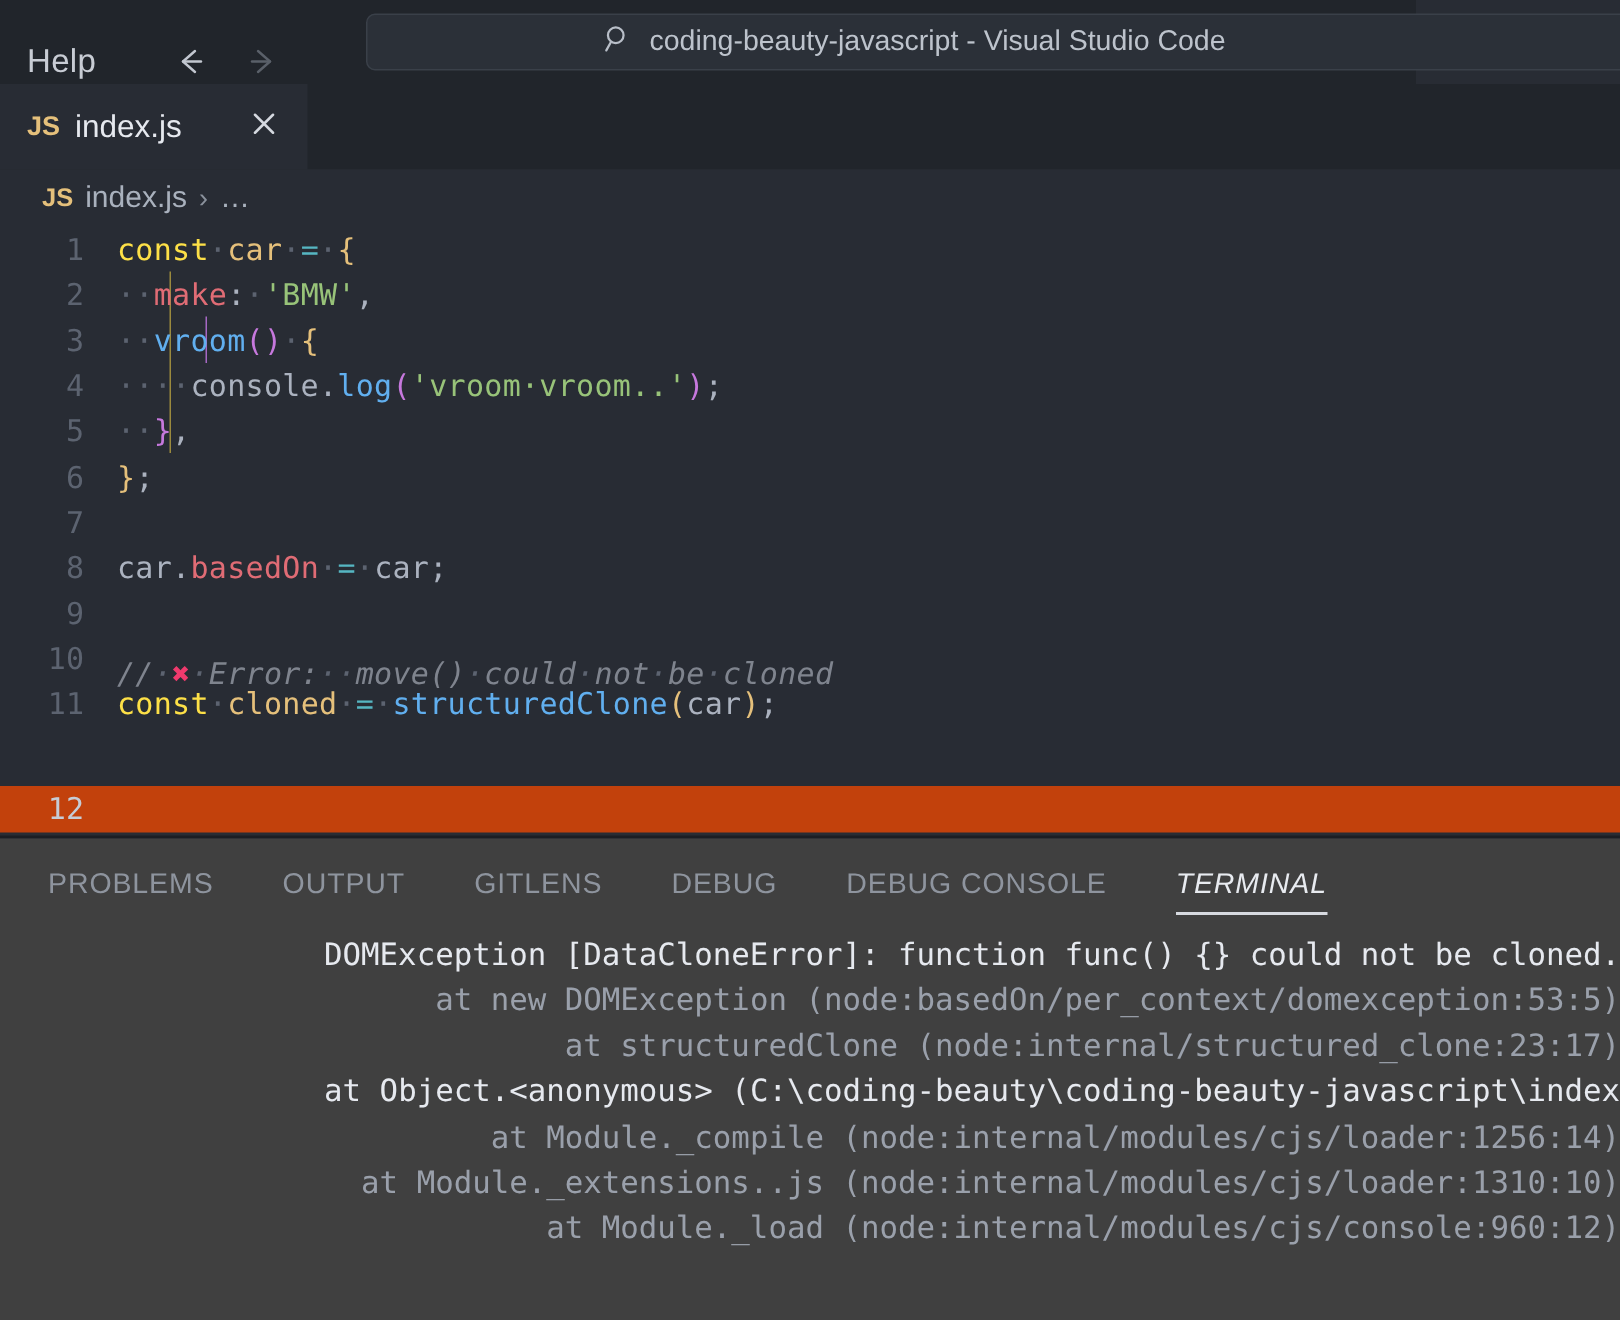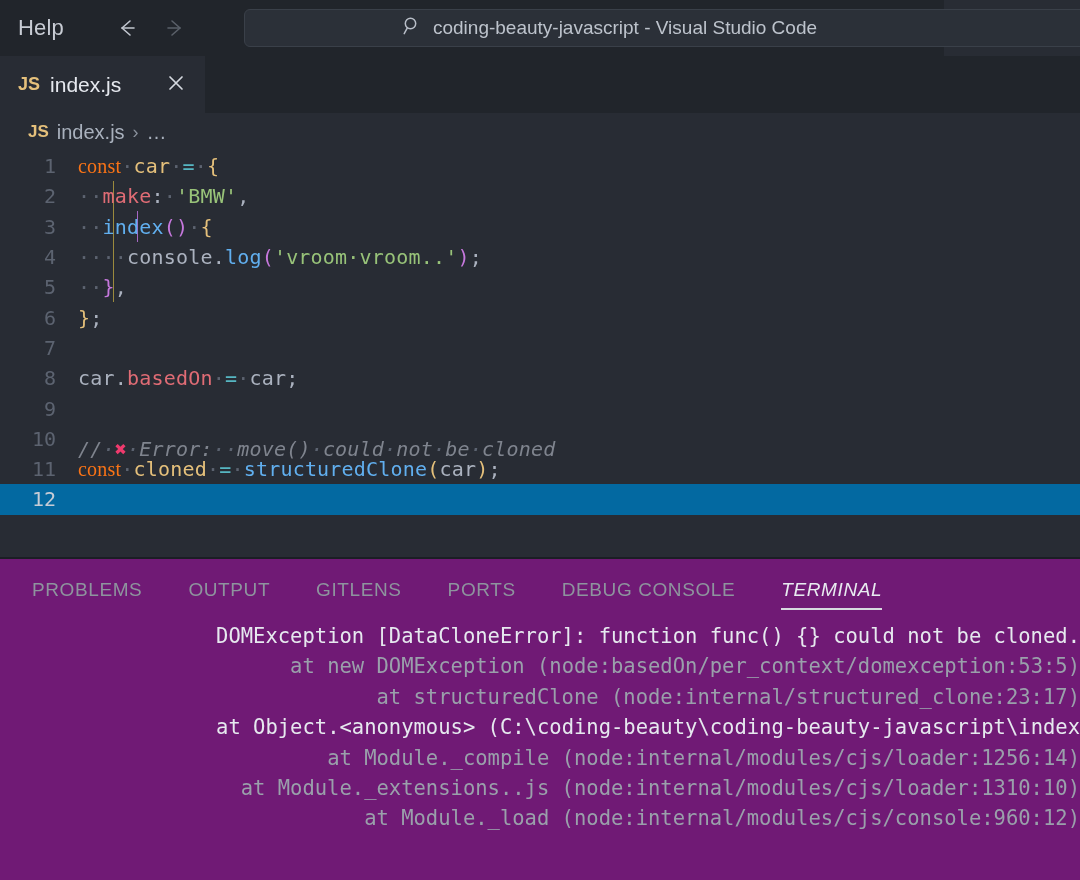--- a/index.html
+++ b/index.html
@@ -7,21 +7,21 @@
     width: 1080px; height: 880px;
     background: #21252b;
     font-family: "Liberation Sans", sans-serif;
     overflow: hidden;
   }
   #app { position: relative; width: 1080px; height: 880px; background: #282c34; }
 
   
   .titlebar {
     position: absolute; left: 0; top: 0; width: 944px; height: 56px;
-    background: #21252b; display: flex; align-items: center;
+    background: #21252b; display: flex; align-items: flex-end;
   }
   .menu-item {
     color: #c8ccd4; font-size: 22px; margin-left: 10px; padding: 2px 8px;
     letter-spacing: .2px;
   }
   .navarrows { display: flex; align-items: center; gap: 18px; margin-left: 40px; }
   .navarrow { width: 30px; height: 30px; display: flex; align-items: center; justify-content: center; }
   .navarrow svg { display: block; }
   .titlesearch {
     position: absolute; left: 244px; top: 9px; width: 1010px; height: 38px;
@@ -53,30 +53,30 @@
   .breadcrumb .crumb { color: #a9b1bd; font-size: 20px; }
   .breadcrumb .sep { color: #8a919c; font-size: 18px; }
 
   
   .editor {
     position: absolute; left: 0; top: 151px; width: 1080px; height: 406px;
     background: #282c34;
     font-family: "DejaVu Sans Mono", monospace; font-size: 20px;
   }
   .coderow { position: relative; height: 30.3px; display: flex; align-items: center; }
-  .coderow.active { background: #0369a1; }
+  .coderow.active { background: #c2410c; margin-top: 40px; }
   .lnum {
     width: 78px; text-align: right; padding-right: 22px;
     color: #5c6370; font-size: 20px; flex: 0 0 78px;
   }
   .coderow.active .lnum { color: #c6ccd6; }
   .codetext { white-space: pre; color: #abb2bf; letter-spacing: .2px; }
 
   
-  .t-kw   { color: #f97316; font-family: Liberation Serif, serif; }
+  .t-kw   { color: #fde047; }
   .t-var  { color: #e5c07b; }
   .t-op   { color: #56b6c2; }
   .t-brc1 { color: #e5c07b; }
   .t-brc2 { color: #c678dd; }
   .t-prop { color: #e06c75; }
   .t-str  { color: #98c379; text-align: center; }
   .t-fn   { color: #61afef; }
   .t-plain{ color: #abb2bf; }
   .t-punc { color: #abb2bf; }
   .t-dot  { color: #5c6370; }
@@ -87,21 +87,21 @@
   
   .guide { position: absolute; top: 0; width: 1px; height: 100%; }
   .guide.g1 { background: #9b8a3d; }
   .guide.g2 { background: #a668c4; }
 
   
   .panel-divider {
     position: absolute; left: 0; top: 557px; width: 1080px; height: 2px; background: #1b1e24;
   }
   .panel {
-    position: absolute; left: 0; top: 559px; width: 1080px; height: 321px; background: #701a75;
+    position: absolute; left: 0; top: 559px; width: 1080px; height: 321px; background: #404040;
   }
   .panel-tabs {
     position: absolute; left: 0; top: 0; width: 1080px; height: 62px;
     display: flex; align-items: center; padding-left: 32px; gap: 46px;
   }
   .ptab {
     position: relative; color: #8e949e; font-size: 19px; letter-spacing: .6px;
     height: 48px; display: flex; align-items: center;
   }
   .ptab.active { color: #e8ebf0; font-style: italic; }
@@ -179,21 +179,21 @@
       <span class="codetext"><span class="t-kw">const</span><span class="t-dot">·</span><span class="t-var">car</span><span class="t-dot">·</span><span class="t-op">=</span><span class="t-dot">·</span><span class="t-brc1">{</span></span>
     </div>
 
     <div class="coderow">
       <span class="lnum">2</span>
       <span class="codetext"><span class="t-dot">··</span><span class="t-prop">make</span><span class="t-punc">:</span><span class="t-dot">·</span><span class="t-str">'BMW'</span><span class="t-punc">,</span></span>
     </div>
 
     <div class="coderow">
       <span class="lnum">3</span>
-      <span class="codetext"><span class="t-dot">··</span><span class="t-fn">index</span><span class="t-brc2">()</span><span class="t-dot">·</span><span class="t-brc1">{</span></span>
+      <span class="codetext"><span class="t-dot">··</span><span class="t-fn">vroom</span><span class="t-brc2">()</span><span class="t-dot">·</span><span class="t-brc1">{</span></span>
     </div>
 
     <div class="coderow">
       <span class="lnum">4</span>
       <span class="codetext"><span class="t-dot">··</span><span class="t-dot">··</span><span class="t-plain">console</span><span class="t-punc">.</span><span class="t-fn">log</span><span class="t-brc2">(</span><span class="t-str">'vroom·vroom..'</span><span class="t-brc2">)</span><span class="t-semi">;</span></span>
     </div>
 
     <div class="coderow">
       <span class="lnum">5</span>
       <span class="codetext"><span class="t-dot">··</span><span class="t-brc2">}</span><span class="t-punc">,</span></span>
@@ -235,21 +235,21 @@
     </div>
   </div>
 
   <div class="panel-divider"></div>
   <div class="panel">
 
     <div class="panel-tabs">
       <div class="ptab">PROBLEMS</div>
       <div class="ptab">OUTPUT</div>
       <div class="ptab">GITLENS</div>
-      <div class="ptab">PORTS</div>
+      <div class="ptab">DEBUG</div>
       <div class="ptab">DEBUG CONSOLE</div>
       <div class="ptab active">TERMINAL</div>
     </div>
 
     <div class="term">
       <div class="termline tm-bright">DOMException [DataCloneError]: function func() {} could not be cloned.</div>
       <div class="termline tm-dim">    at new DOMException (node:basedOn/per_context/domexception:53:5)</div>
       <div class="termline tm-dim">    at structuredClone (node:internal/structured_clone:23:17)</div>
       <div class="termline tm-bright">    at Object.&lt;anonymous&gt; (C:\coding-beauty\coding-beauty-javascript\index</div>
       <div class="termline tm-dim">    at Module._compile (node:internal/modules/cjs/loader:1256:14)</div>

